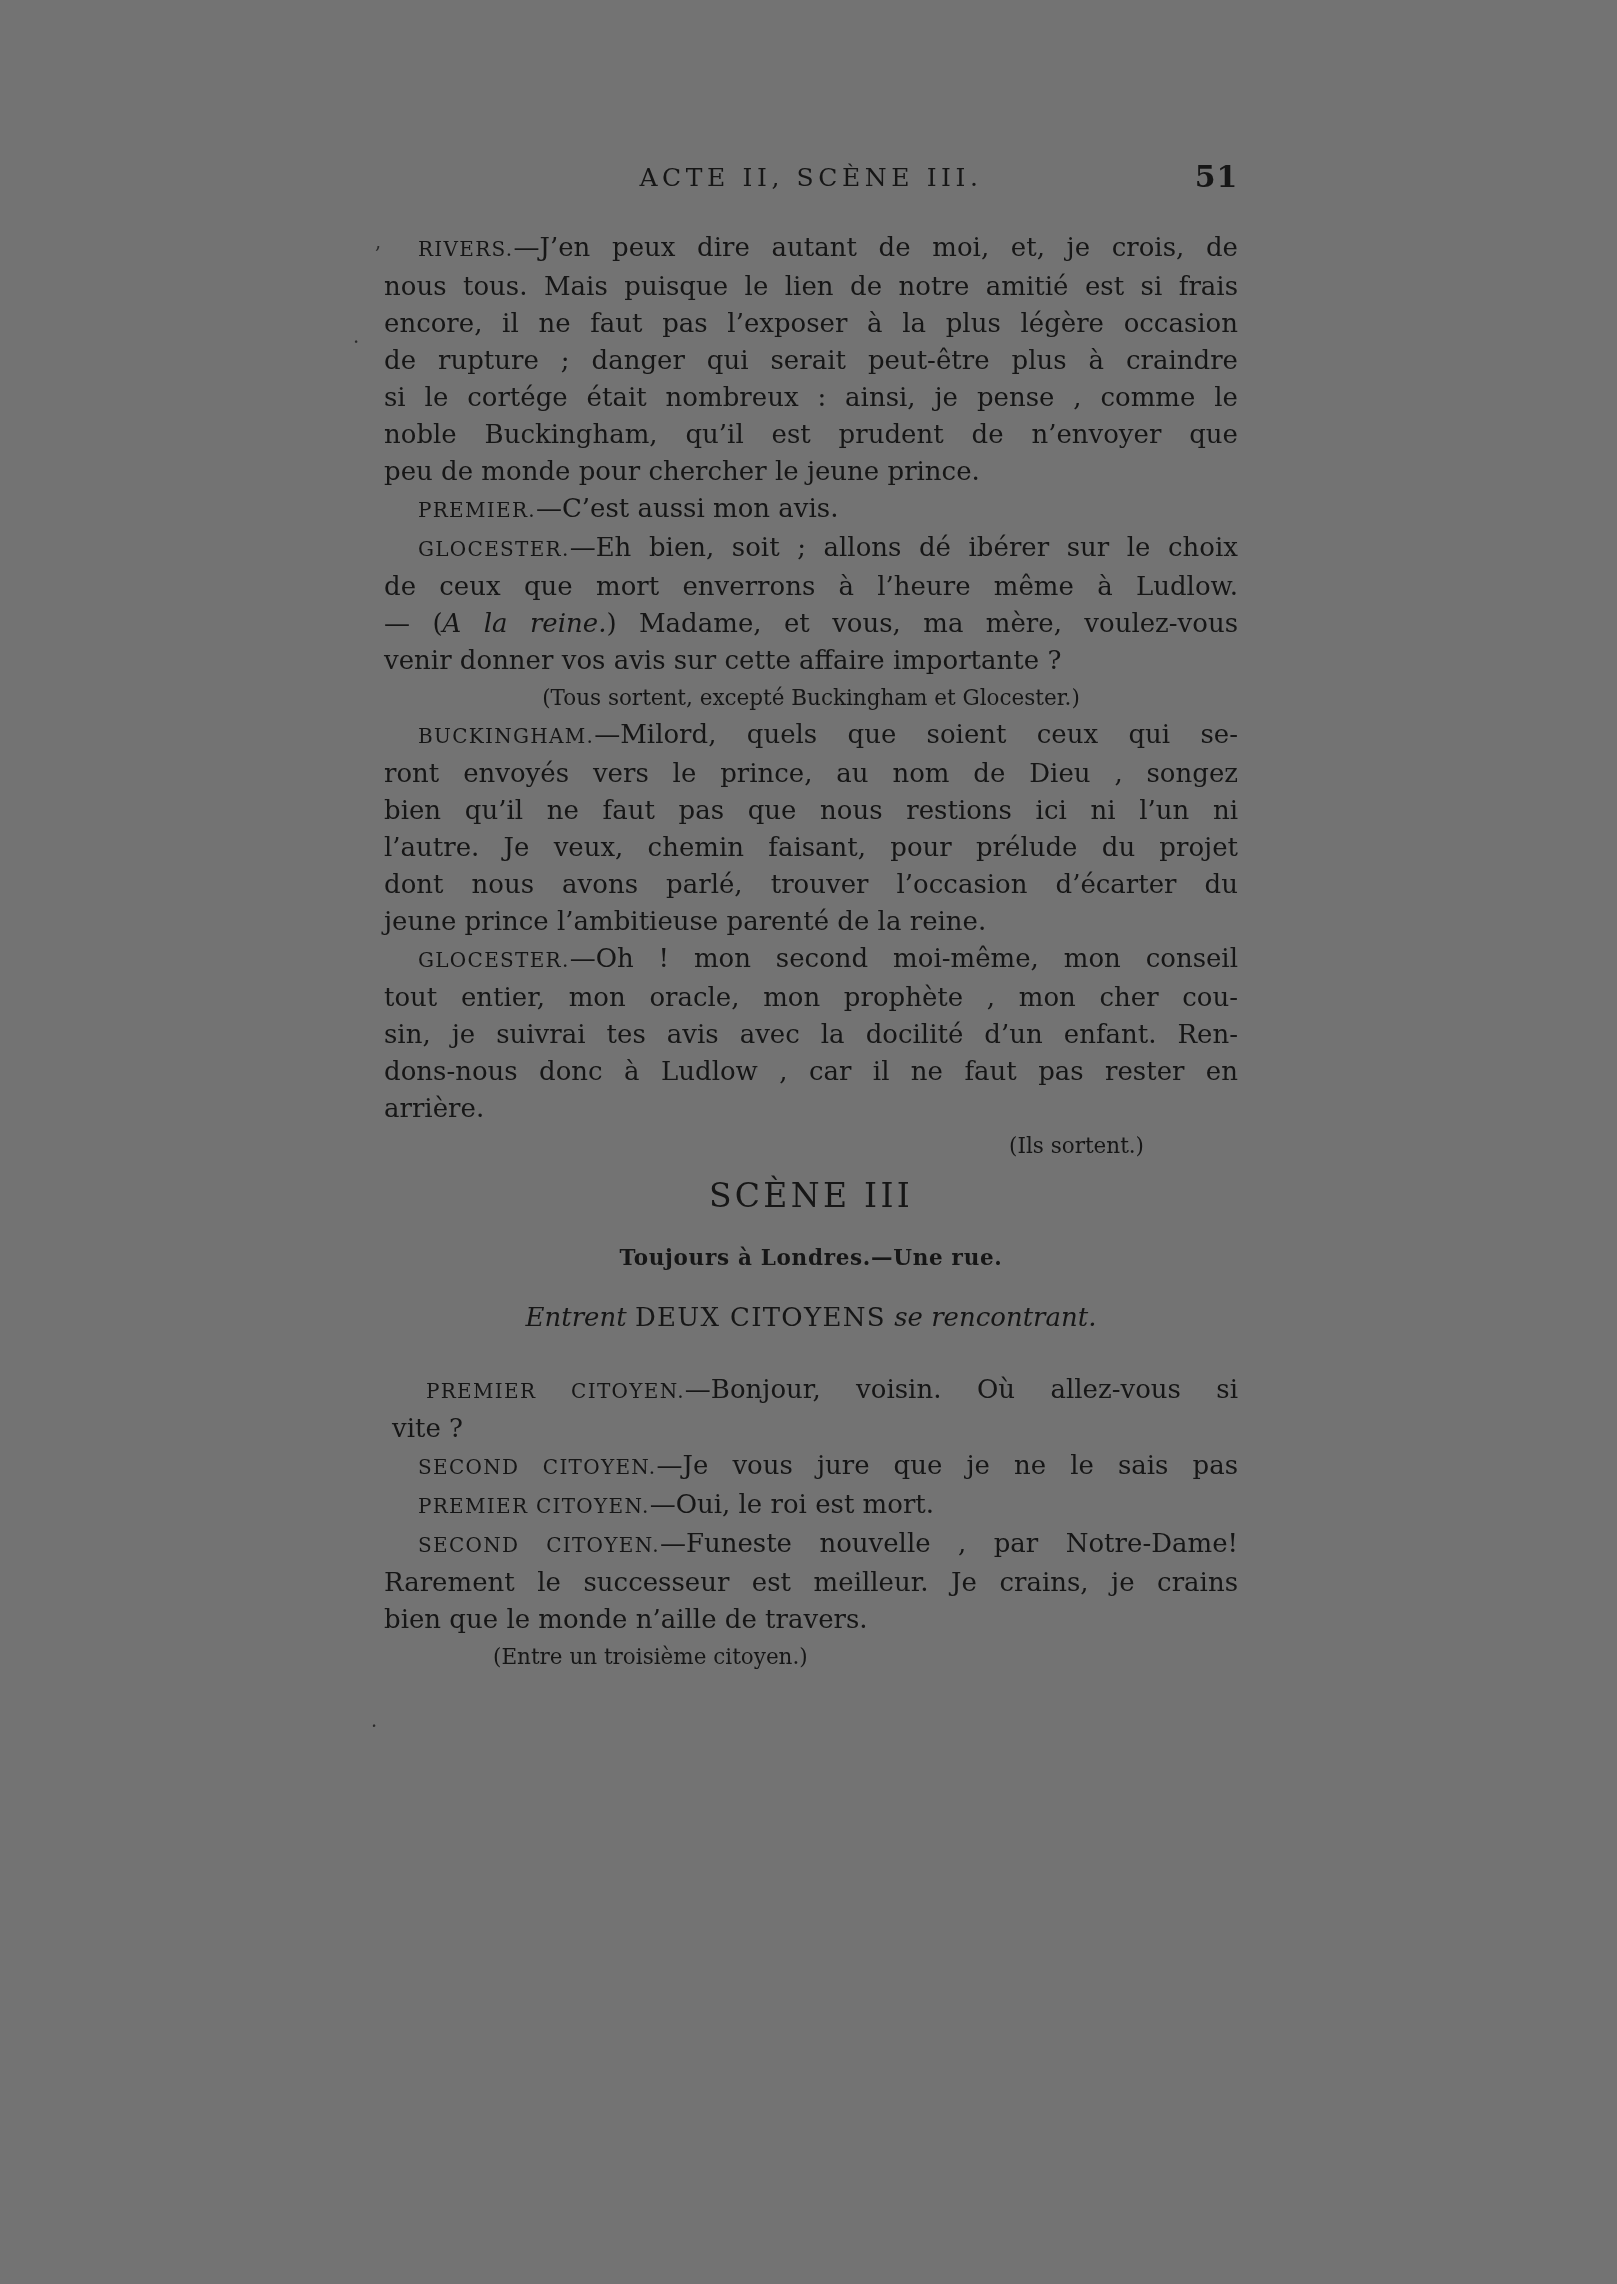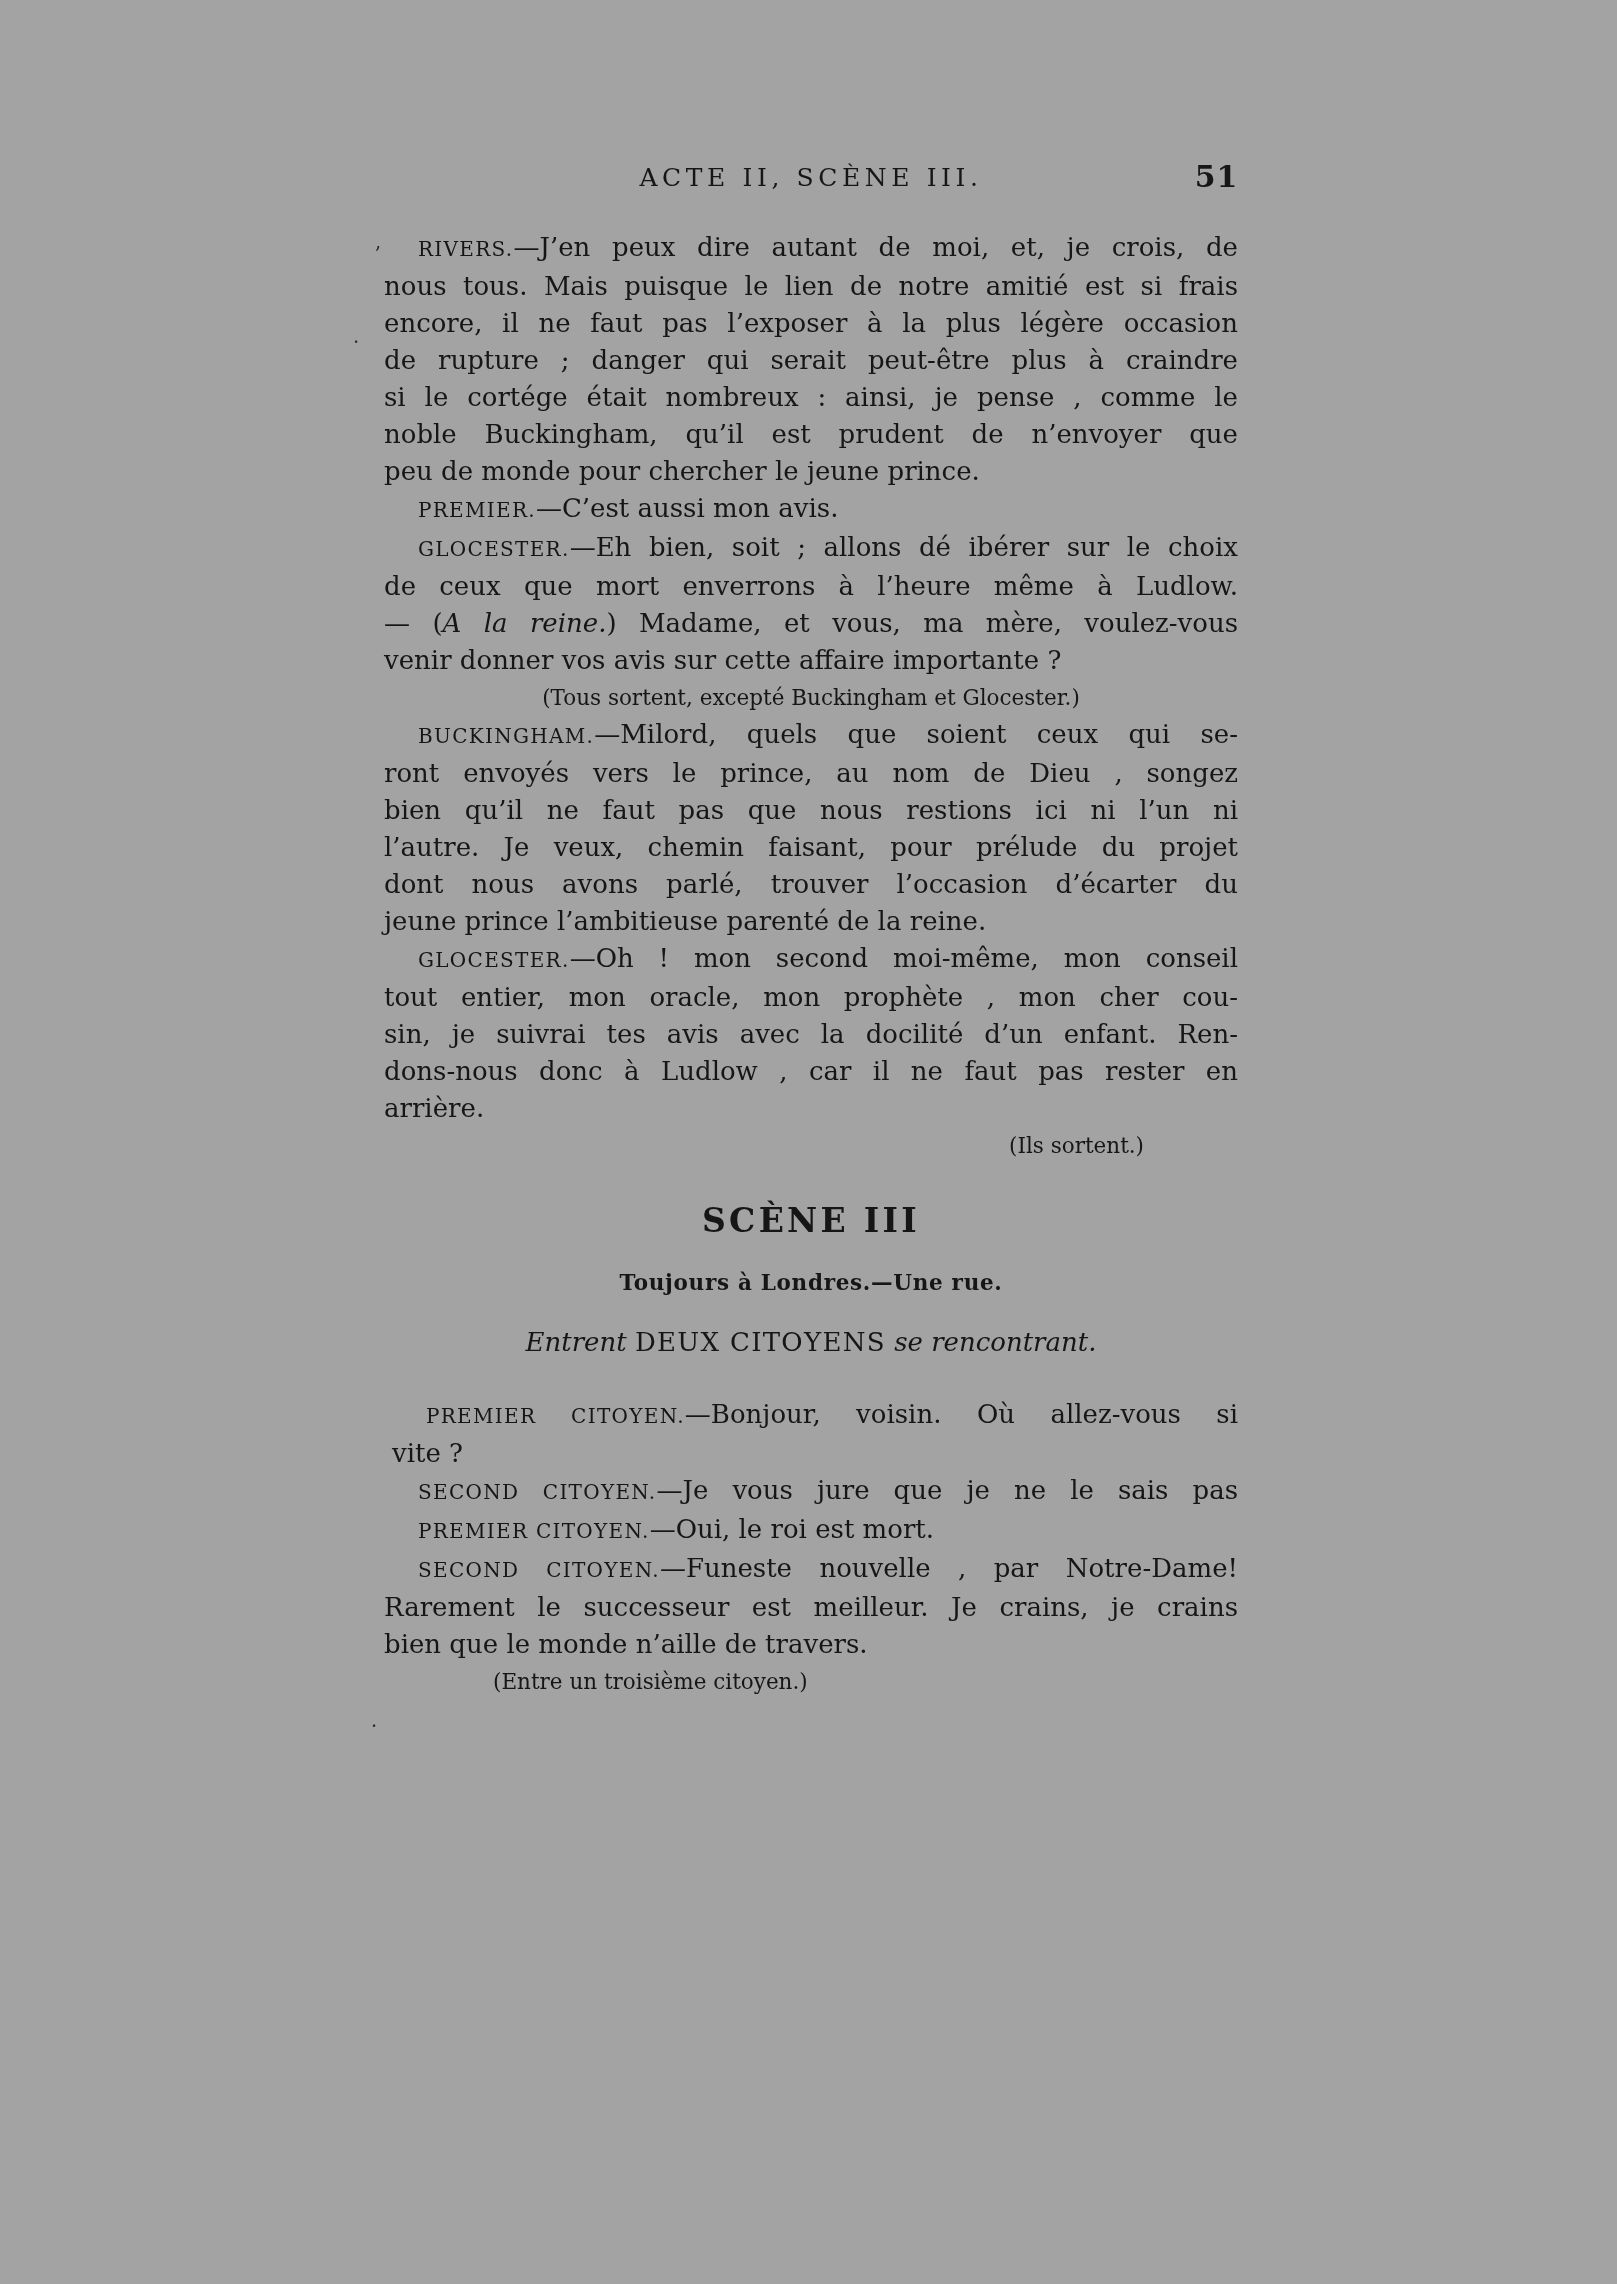--- a/index.html
+++ b/index.html
@@ -1,19 +1,19 @@
 <!DOCTYPE html>
 <html style="font-size:10.4px"><head>
 <meta charset="utf-8">
 <style>
   html,body { margin:0; padding:0; background:#ffffff; }
   .page {
     position:relative;
     width:1617px; height:2284px;
-    background:#a3a3a3;
+    background:#737373;
     color:#161616;
     font-family:"DejaVu Serif","Liberation Serif",serif;
     overflow:hidden;
   }
   .running-head {
     position:absolute; left:384px; top:163px; width:854px; height:39px;
   }
   .head-title {
     text-align:center;
     font-size:25px; letter-spacing:4.6px;
@@ -31,22 +31,22 @@
   .line { display:block; }
   .j { text-align:justify; text-align-last:justify; }
   .first { text-indent:34px; }
   .speaker { font-size:20px; letter-spacing:1.3px; }
   .stagedir { font-size:21.5px; }
   .stagedir .line { line-height:37px; }
   .center { text-align:center; }
   .right { text-align:right; padding-right:94px; }
   .indented { text-indent:109px; }
   .scene-heading {
-    margin-top:37px; height:40px; line-height:40px;
-    text-align:center; font-size:33px; font-weight:bold; letter-spacing:3.3px;
+    margin-top:12px; height:40px; line-height:40px;
+    text-align:center; font-size:33px; font-weight:normal; letter-spacing:3.3px;
   }
   .scene-location {
     margin-top:26px; height:29px; line-height:29px;
     text-align:center; font-size:21.5px; font-weight:bold; letter-spacing:0.7px;
   }
   .scene-entry {
     margin-top:30px; height:31px; line-height:31px;
     text-align:center; font-size:26px;
   }
   .scene-entry .ital { font-style:italic; }

